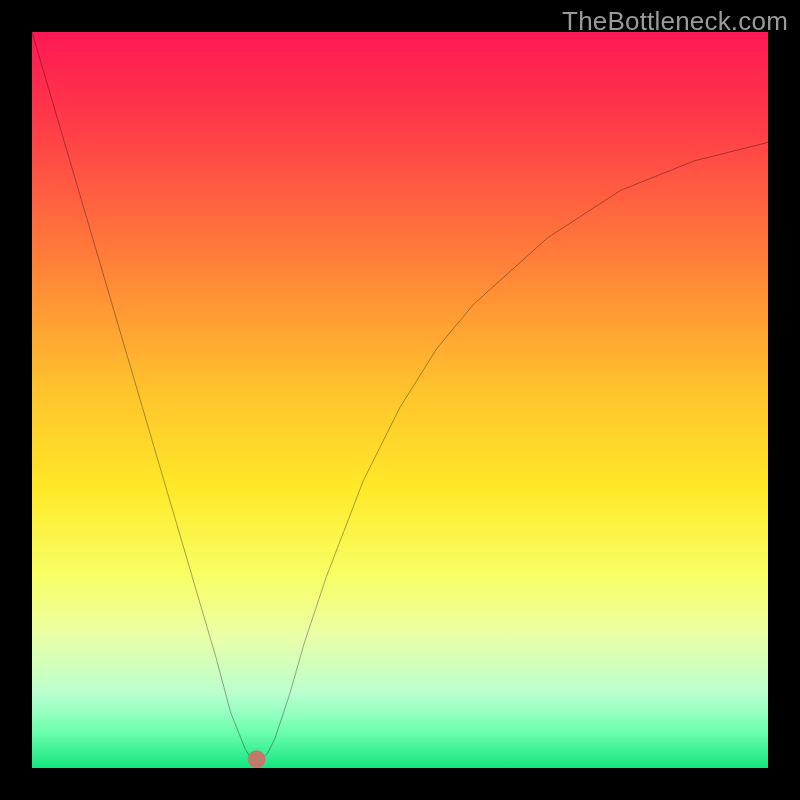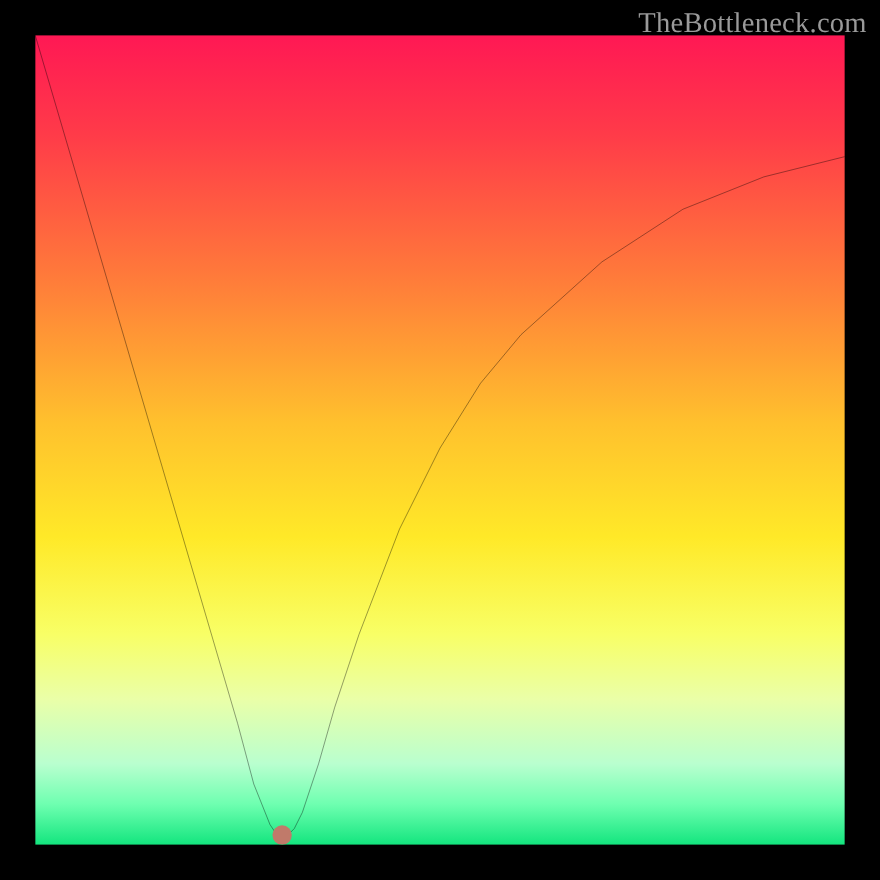--- a/index.html
+++ b/index.html
@@ -28,21 +28,21 @@
     display: block;
     width: 100%;
     height: 100%;
   }
   .watermark {
     position: absolute;
     top: 6px;
     right: 12px;
     color: #9a9a9a;
     font-size: 26px;
-    font-family: Liberation Serif, serif;
+    font-family: Liberation Sans, sans-serif;
     letter-spacing: 0.2px;
     user-select: none;
   }
 </style>
 </head>
 <body>
 
 <div class="frame">
 
   <div class="watermark">TheBottleneck.com</div>

